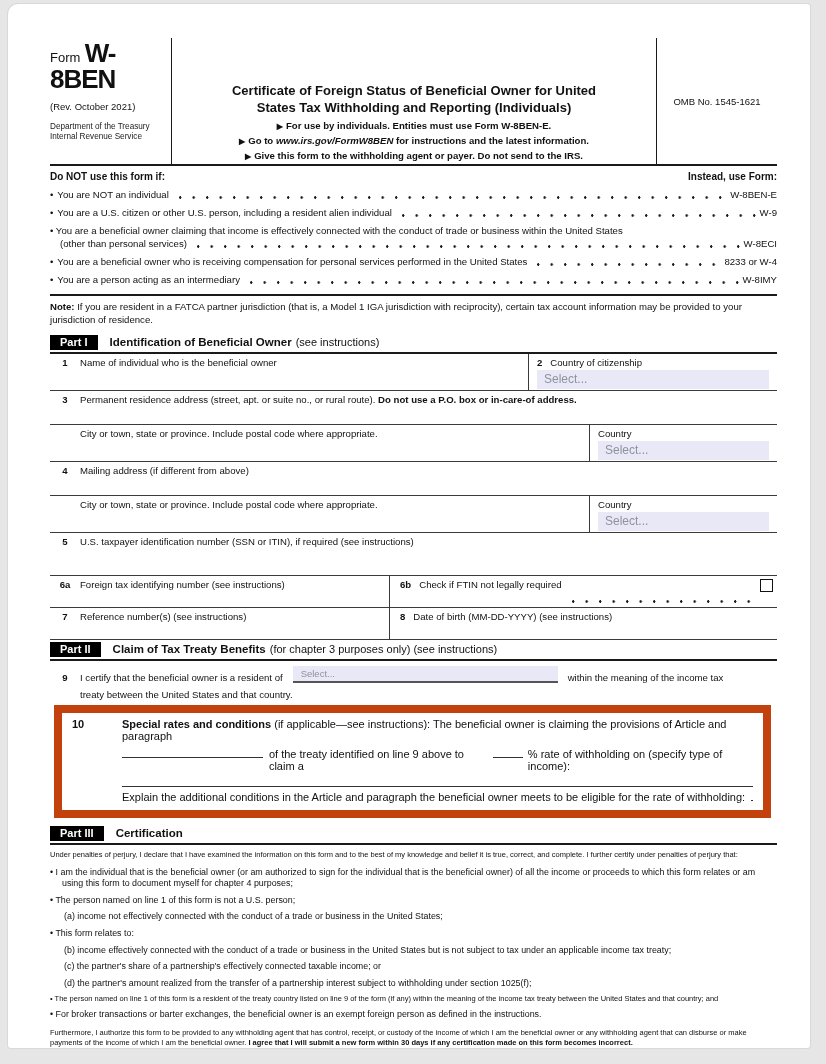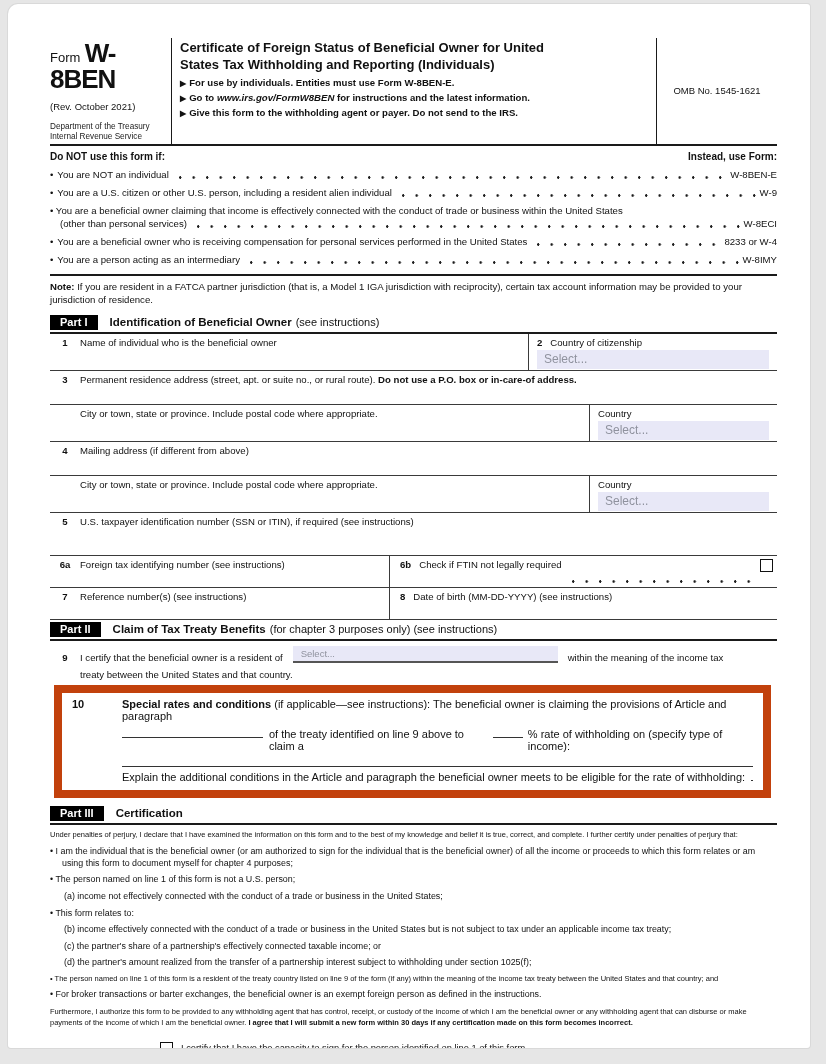--- a/index.html
+++ b/index.html
@@ -17,21 +17,21 @@
   }
   .content{position:absolute;left:42px;top:34px;width:727px;}
 
   
   .hdr{display:flex;border-bottom:2px solid #1a1a1a;min-height:88px;}
   .hdr-left{width:122px;border-right:1.5px solid #1a1a1a;padding:2px 4px 2px 0;box-sizing:border-box;}
   .form-word{font-size:13px;}
   .form-no{font-size:26px;font-weight:bold;letter-spacing:-1px;line-height:1;}
   .rev{font-size:9.5px;margin-top:9px;}
   .agency{font-size:8.2px;line-height:1.2;margin-top:10px;color:#222;}
-  .hdr-mid{flex:1;padding:1px 8px 2px;}
+  .hdr-mid{flex:1;padding:1px 8px 2px;text-align:center;margin-top:43px;}
   .ttl{font-size:13px;font-weight:bold;line-height:1.3;margin-top:1px;}
   .instr{font-size:9.6px;font-weight:bold;margin-top:3.5px;line-height:1.2;}
   .ptr{font-size:8px;margin-right:3px;}
   .url{font-style:italic;}
   .hdr-right{width:120px;border-left:1.5px solid #1a1a1a;display:flex;align-items:center;justify-content:center;font-size:9.5px;}
 
   
   .donot{padding-top:5px;}
   .dn-head{display:flex;justify-content:space-between;font-weight:bold;font-size:10px;}
   .dn-item{margin-top:7px;font-size:9.6px;}

